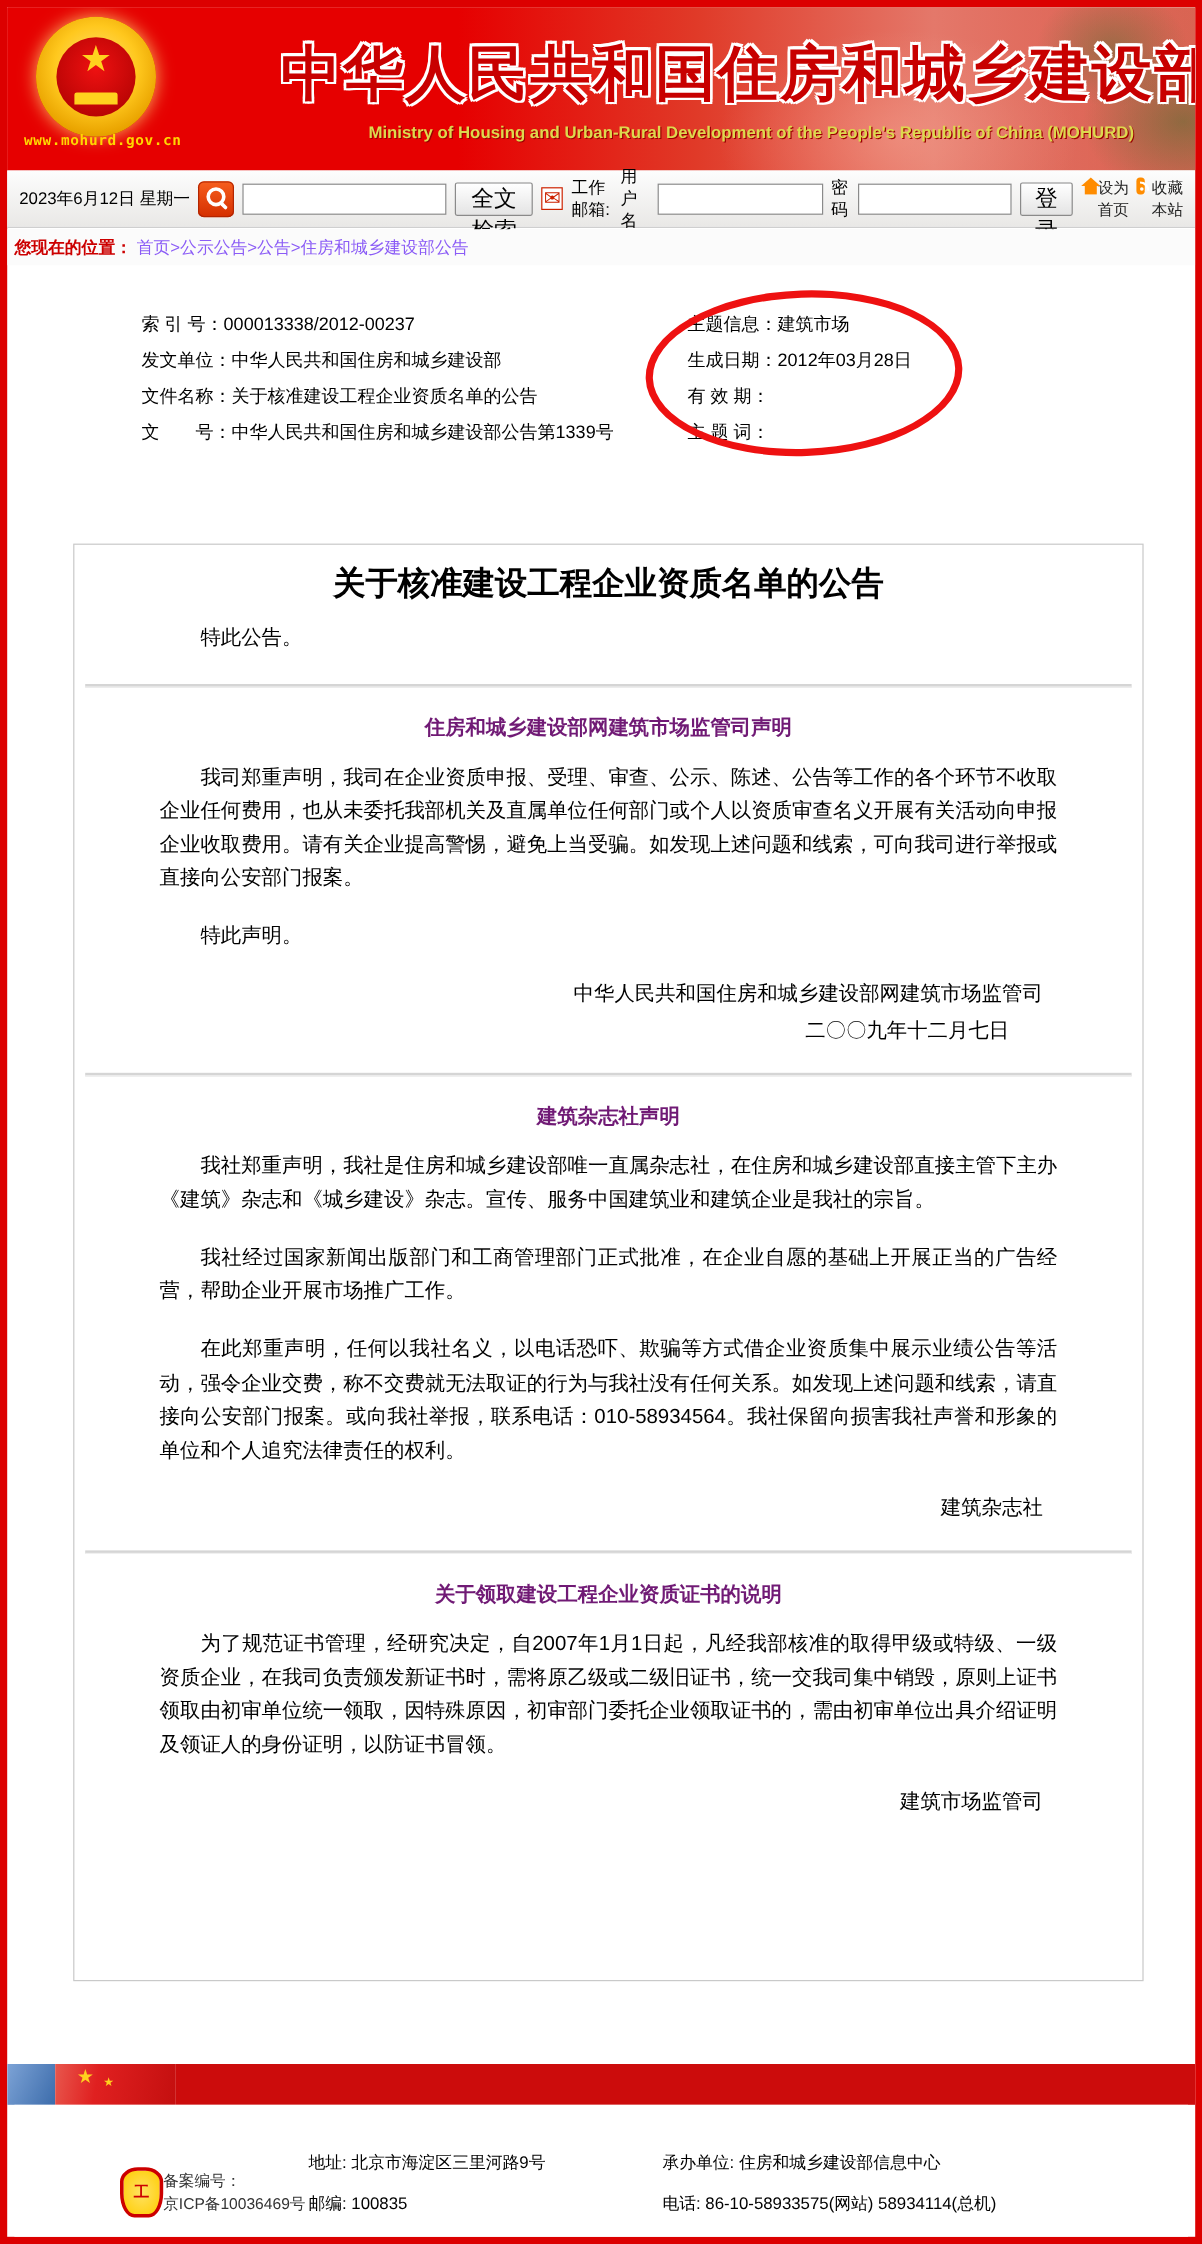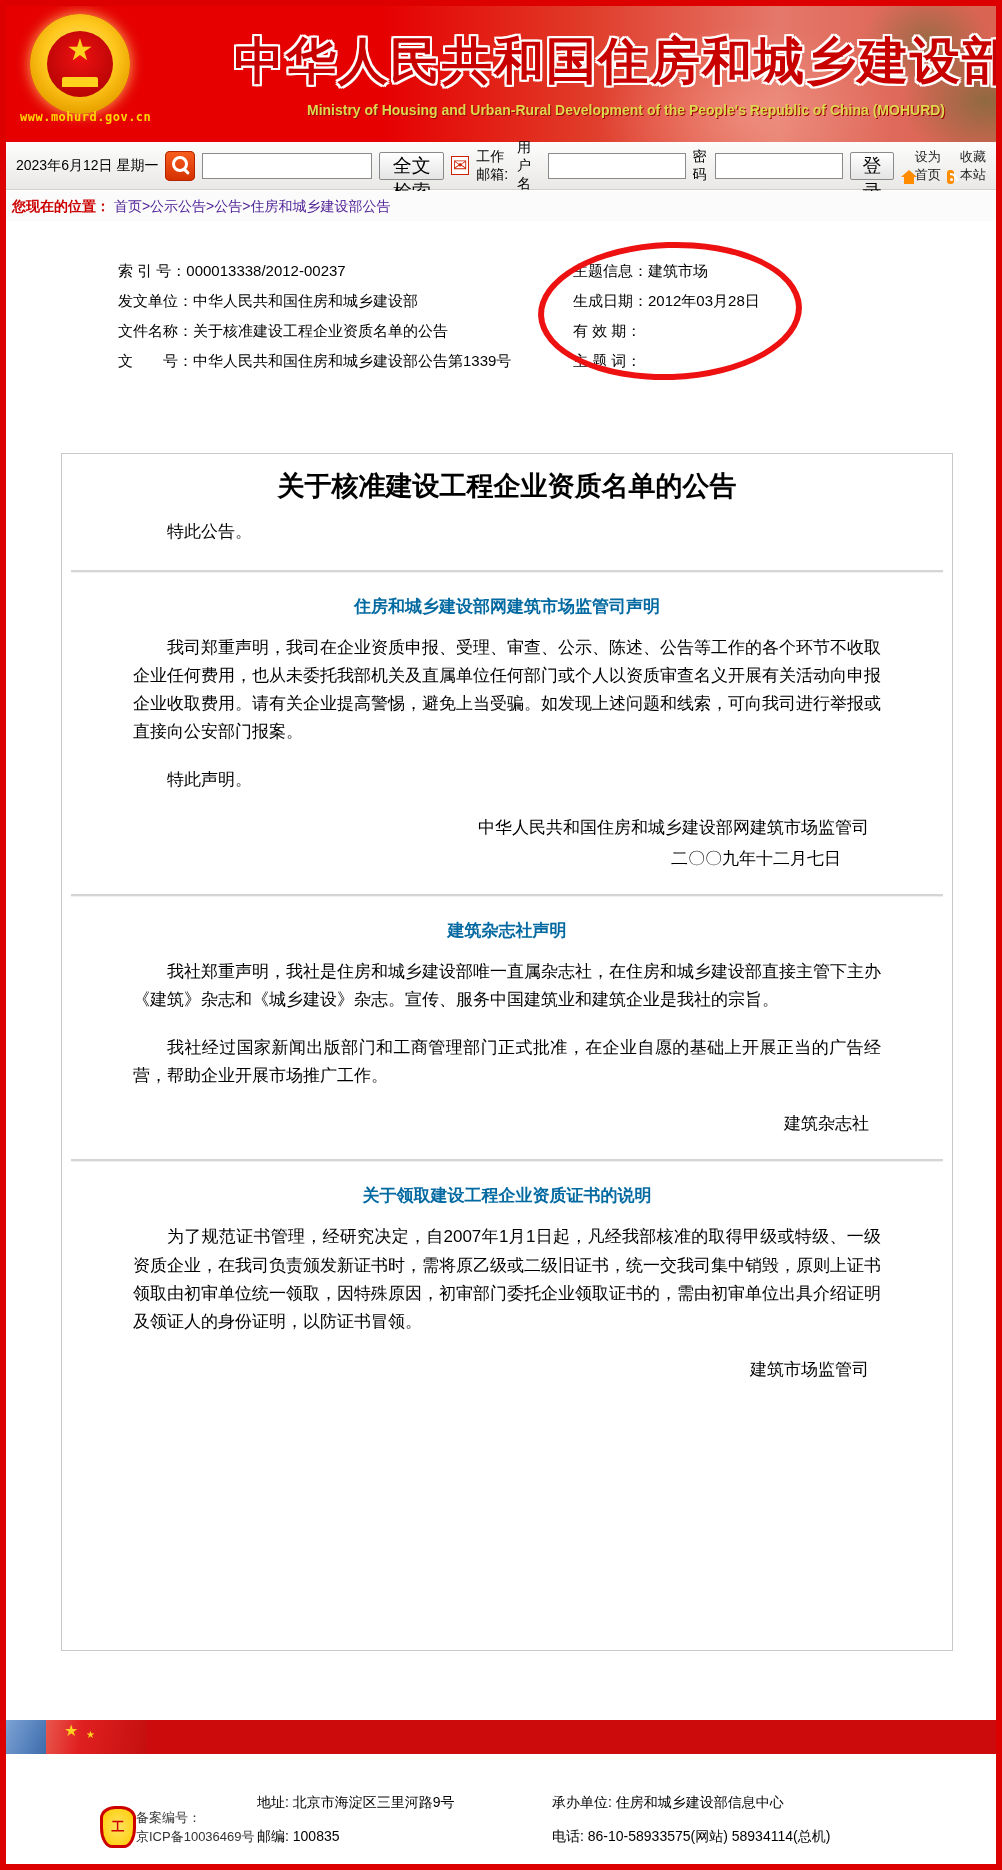--- a/index.html
+++ b/index.html
@@ -46,52 +46,52 @@
     border:3px solid #fff; border-radius:50%; }
   .mag::after { content:''; position:absolute; left:18px; top:19px; width:7px; height:3px;
     background:#fff; transform:rotate(45deg); border-radius:2px; }
   .tb-input { height:24px; border:1px solid #8a8a8a; background:#fff; padding:0 4px; font-size:13px; }
   .in-search { width:160px; } .in-user { width:128px; } .in-pass { width:118px; }
   .tb-btn { height:28px; padding:0 10px; font-size:19px; color:#000;
     background:linear-gradient(#fff,#e4e4e4); border:1px solid #8a8a8a; border-radius:2px; cursor:pointer;
     font-family:"Liberation Sans",sans-serif; }
   .env { color:#cc2200; font-size:17px; line-height:17px; border:1px solid #cc2200; padding:0 1px;
     background:#fff; }
-  .tb-right { margin-left:auto; display:flex; align-items:flex-end; gap:6px; font-size:13px; }
+  .tb-right { margin-left:auto; display:flex; align-items:flex-start; gap:6px; font-size:13px; }
   .tb-link { color:#222; text-decoration:none; cursor:pointer; }
   .home-icon { position:relative; width:16px; height:14px; display:inline-block; }
   .home-icon::before { content:''; position:absolute; top:0; left:0; width:0; height:0;
     border-left:8px solid transparent; border-right:8px solid transparent; border-bottom:7px solid #ff8c00; }
   .home-icon::after { content:''; position:absolute; top:7px; left:3px; width:10px; height:7px; background:#ff8c00; }
   .rss-icon { position:relative; width:14px; height:14px; background:#ff8c00; border-radius:3px; display:inline-block; }
   .rss-icon::before { content:''; position:absolute; left:3px; bottom:3px; width:6px; height:6px;
     border-top:2px solid #fff; border-right:2px solid #fff; border-radius:0 100% 0 0; }
   .rss-icon::after { content:''; position:absolute; left:3px; bottom:3px; width:3px; height:3px;
     background:#fff; border-radius:50%; }
   
   .breadcrumb { position:absolute; top:185px; left:0; right:0; height:30px; line-height:30px;
     background:#fbfbfb; font-size:14px; padding-left:6px; }
   .bc-label { color:#cc0000; font-weight:bold; }
-  .bc-path { color:#4c1d95; cursor:pointer; }
+  .bc-path { color:#8b5cf6; cursor:pointer; }
   
   .meta { position:absolute; top:250px; left:112px; right:60px; font-size:15px; }
   .meta-row { line-height:30px; white-space:nowrap; }
   .meta-col { position:absolute; top:0; }
   .meta-left { left:0; } .meta-right { left:455px; }
   .meta-ellipse { position:absolute; left:420px; top:-14px; width:252px; height:126px;
     border:6px solid #ee1111; border-radius:50%; transform:rotate(-2deg); pointer-events:none; }
   
   .docbox { position:absolute; top:447px; left:55px; width:892px; height:1198px;
     border:1px solid #c9c9c9; background:#fff; box-sizing:border-box; padding:0 71px;
     font-size:17px; overflow:hidden; }
   .doc-title { margin:14px 0 0; text-align:center; font-size:27px; font-weight:bold; }
   .p { margin:14px 0 0; text-indent:2em; line-height:1.65; text-align:justify; }
   .intro1 { margin-top:82px; }
   .divider { margin:24px -62px 0; height:2px; background:#d5d5d5; border-bottom:1px solid #f0f0f0; }
-  .sec-h { margin:22px 0 0; text-align:center; color:#0369a1; font-size:17px; font-weight:bold; }
+  .sec-h { margin:22px 0 0; text-align:center; color:#701a75; font-size:17px; font-weight:bold; }
   .signer { margin:22px 12px 0 0; text-align:right; }
   .signer-date { margin:8px 40px 0 0; text-align:right; }
   
   .footer-bar { position:absolute; top:1714px; left:0; right:0; height:34px; display:flex; }
   .fbar-blue { width:40px; background:linear-gradient(115deg,#7da3d6,#3c6cab); }
   .fbar-flag { width:100px; position:relative;
     background:linear-gradient(100deg,#e8574d 0%, #e02020 35%, #c40f0f 100%); }
   .fbar-flag .s1 { position:absolute; left:18px; top:1px; color:#ffd21e; font-size:16px; }
   .fbar-flag .s2 { position:absolute; left:40px; top:9px; color:#ffd21e; font-size:10px; }
   .fbar-red { flex:1; background:#cc0c0c; }
@@ -176,20 +176,21 @@
     <h2 class="sec-h">住房和城乡建设部网建筑市场监管司声明</h2>
     <p class="p" style="margin-top:16px;">我司郑重声明，我司在企业资质申报、受理、审查、公示、陈述、公告等工作的各个环节不收取企业任何费用，也从未委托我部机关及直属单位任何部门或个人以资质审查名义开展有关活动向申报企业收取费用。请有关企业提高警惕，避免上当受骗。如发现上述问题和线索，可向我司进行举报或直接向公安部门报案。</p>
     <p class="p" style="margin-top:20px;">特此声明。</p>
     <div class="signer">中华人民共和国住房和城乡建设部网建筑市场监管司</div>
     <div class="signer-date">二〇〇九年十二月七日</div>
 
     <div class="divider"></div>
     <h2 class="sec-h">建筑杂志社声明</h2>
     <p class="p" style="margin-top:16px;">我社郑重声明，我社是住房和城乡建设部唯一直属杂志社，在住房和城乡建设部直接主管下主办《建筑》杂志和《城乡建设》杂志。宣传、服务中国建筑业和建筑企业是我社的宗旨。</p>
     <p class="p" style="margin-top:20px;">我社经过国家新闻出版部门和工商管理部门正式批准，在企业自愿的基础上开展正当的广告经营，帮助企业开展市场推广工作。</p>
+    <p class="p" style="margin-top:20px;">在此郑重声明，任何以我社名义，以电话恐吓、欺骗等方式借企业资质集中展示业绩公告等活动，强令企业交费，称不交费就无法取证的行为与我社没有任何关系。如发现上述问题和线索，请直接向公安部门报案。或向我社举报，联系电话：010-58934564。我社保留向损害我社声誉和形象的单位和个人追究法律责任的权利。</p>
     <div class="signer">建筑杂志社</div>
 
     <div class="divider"></div>
     <h2 class="sec-h">关于领取建设工程企业资质证书的说明</h2>
     <p class="p" style="margin-top:16px;">为了规范证书管理，经研究决定，自2007年1月1日起，凡经我部核准的取得甲级或特级、一级资质企业，在我司负责颁发新证书时，需将原乙级或二级旧证书，统一交我司集中销毁，原则上证书领取由初审单位统一领取，因特殊原因，初审部门委托企业领取证书的，需由初审单位出具介绍证明及领证人的身份证明，以防证书冒领。</p>
     <div class="signer">建筑市场监管司</div>
 
   </div>
 
   <div class="footer-bar">

